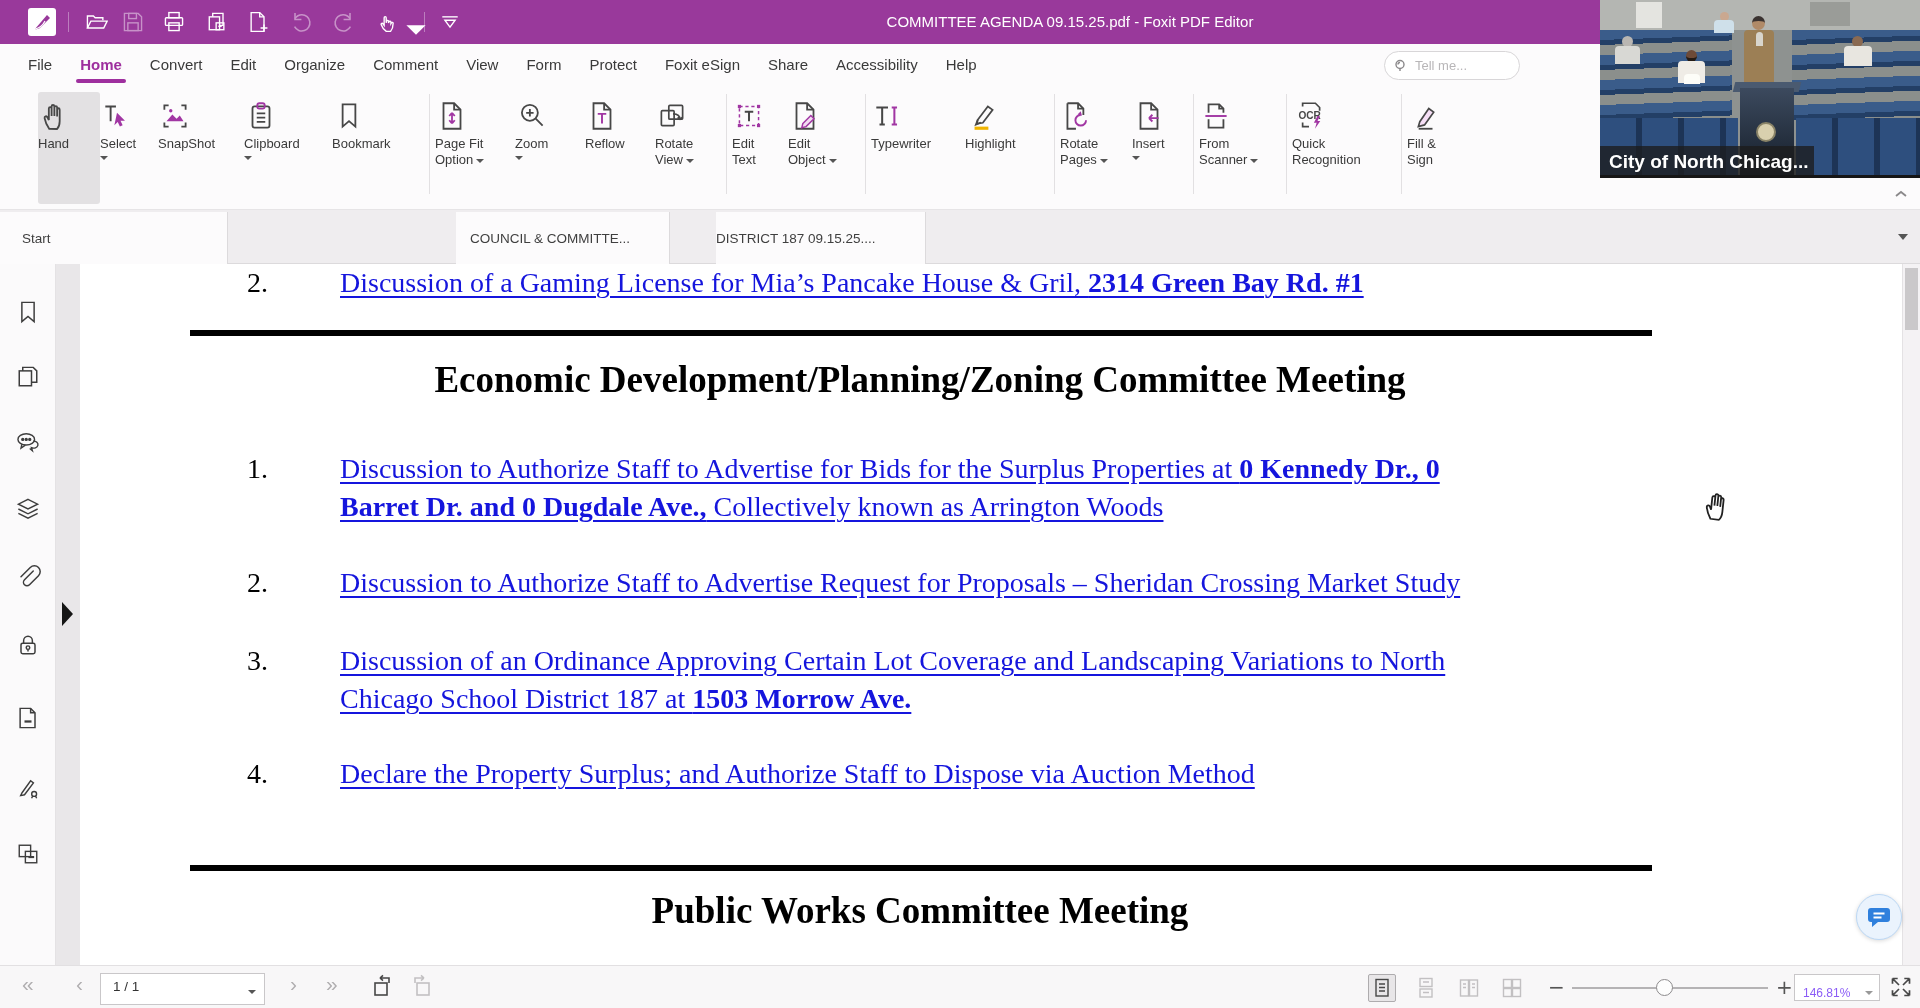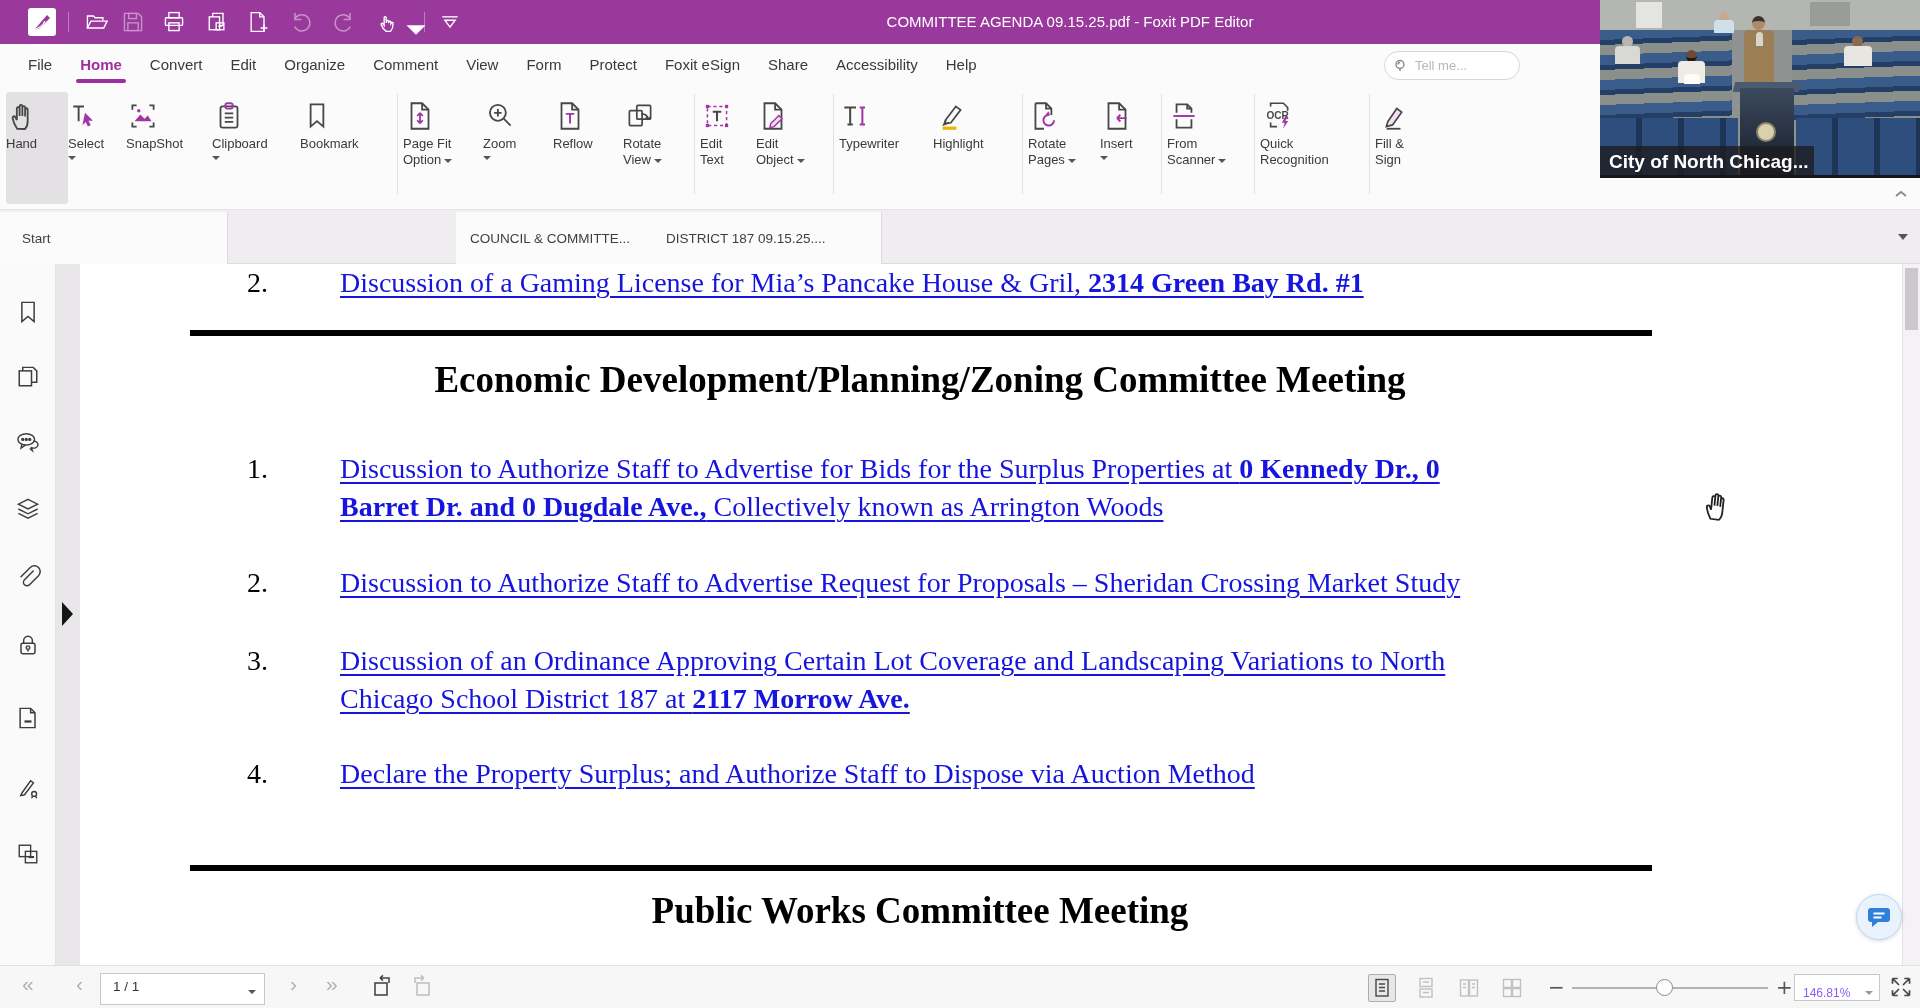--- a/index.html
+++ b/index.html
@@ -25,35 +25,35 @@
   #tellme svg { width:16px; height:16px; color:#8a888a; flex:0 0 auto; }
   #tellme input { border:none; outline:none; width:90px; margin-left:6px; font-size:13px; color:#444; background:transparent; }
   #tellme input::placeholder { color:#b8b6b8; }
 
   
   #ribbon { position:absolute; left:0; top:86px; width:1920px; height:124px; background:#fcfbfc; border-bottom:1px solid #e6e4e6; display:flex; align-items:flex-start; padding:6px 0 0 6px; }
   .rbtn { display:flex; flex-direction:column; align-items:flex-start; padding-top:4px; height:112px; border-radius:3px; flex:0 0 auto; }
   .rbtn .ric { height:40px; display:flex; align-items:center; justify-content:center; }
   .rbtn svg { width:34px; height:34px; color:#474747; }
   .rlabel { font-size:13px; color:#3a3a3a; line-height:16px; text-align:center; white-space:nowrap; }
-  .sel { background:#e3e1e3; }
+  .sel { background:#e3e1e3;margin-left:32px; }
   .rdiv { width:1px; height:100px; background:#e2e0e2; margin:2px 5px 0 5px; flex:0 0 auto; }
   .caret-d { width:0; height:0; border-left:4px solid transparent; border-right:4px solid transparent; border-top:4px solid #555; margin-top:4px; }
   .caret-in { display:inline-block; width:0; height:0; border-left:4px solid transparent; border-right:4px solid transparent; border-top:4px solid #555; margin-left:3px; vertical-align:middle; }
   #rib-collapse { position:absolute; left:1893px; top:186px; width:16px; height:14px; color:#8a888a; }
 
   
   #tabbar { position:absolute; left:0; top:210px; width:1920px; height:54px; background:#efedef; border-bottom:1px solid #dcdadc; }
   .tab { position:absolute; top:2px; height:52px; background:#fcfbfc; border-right:1px solid #dcdadc; display:flex; align-items:center; font-size:13.5px; color:#3f3f3f; }
   #tab-start { left:0; width:228px; padding-left:22px; border-right:1px solid #dcdadc; }
   #tab-doc1 { left:236px; width:214px; padding-left:14px; color:#9e2f9e; font-weight:700; background:#fff; }
   #tab-doc1 .x { position:absolute; right:10px; top:16px; width:18px; height:18px; color:#555; font-weight:400; font-size:15px; text-align:center; line-height:18px; }
   #tab-doc1 .x::before { content:"\00D7"; }
   #tab-doc2 { left:456px; width:214px; padding-left:14px; }
-  #tab-doc3 { left:652px; width:230px; padding-left:14px; }
+  #tab-doc3 { left:716px; width:210px; }
   #tab-more { position:absolute; left:1898px; top:234px; width:0; height:0; border-left:5px solid transparent; border-right:5px solid transparent; border-top:6px solid #555; }
 
   
   #workspace { position:absolute; left:0; top:264px; width:1920px; height:701px; background:#e9e7e9; }
   #sidebar { position:absolute; left:0; top:0; width:56px; height:701px; background:#fbfafb; border-right:1px solid #e4e2e4; }
   .sbi { position:absolute; left:14px; width:28px; height:28px; color:#3d3d3d; }
   .sbi svg { width:28px; height:28px; display:block; }
   #panel-expander { position:absolute; left:62px; top:338px; width:0; height:0; border-top:12px solid transparent; border-bottom:12px solid transparent; border-left:11px solid #161616; }
   #page { position:absolute; left:80px; top:0; width:1822px; height:701px; background:#fff; font-family:"Liberation Serif",serif; }
   #vscroll { position:absolute; right:0; top:0; width:18px; height:701px; background:#f4f2f4; border-left:1px solid #e4e2e4; }
@@ -453,21 +453,21 @@
 
       <div class="aitem" style="top:300px">
         <span class="num">2.</span>
         <span class="link"><span>Discussion to Authorize Staff to Advertise Request for Proposals – Sheridan Crossing Market Study</span></span>
       </div>
 
       <div class="aitem" style="top:378px">
         <span class="num">3.</span>
         <span>
           <div class="link"><span>Discussion of an Ordinance Approving Certain Lot Coverage and Landscaping Variations to North</span></div>
-          <div class="link"><span>Chicago School District 187 at </span><b>2117 Morrow Ave.</b></div>
+          <div class="link"><span>Chicago School District 187 at </span><b>1503 Morrow Ave.</b></div>
         </span>
       </div>
 
       <div class="aitem" style="top:491px">
         <span class="num">4.</span>
         <span>
           <div class="link"><span>Declare the Property Surplus; and Authorize Staff to Dispose via Auction Method</span></div>
         </span>
       </div>
 

